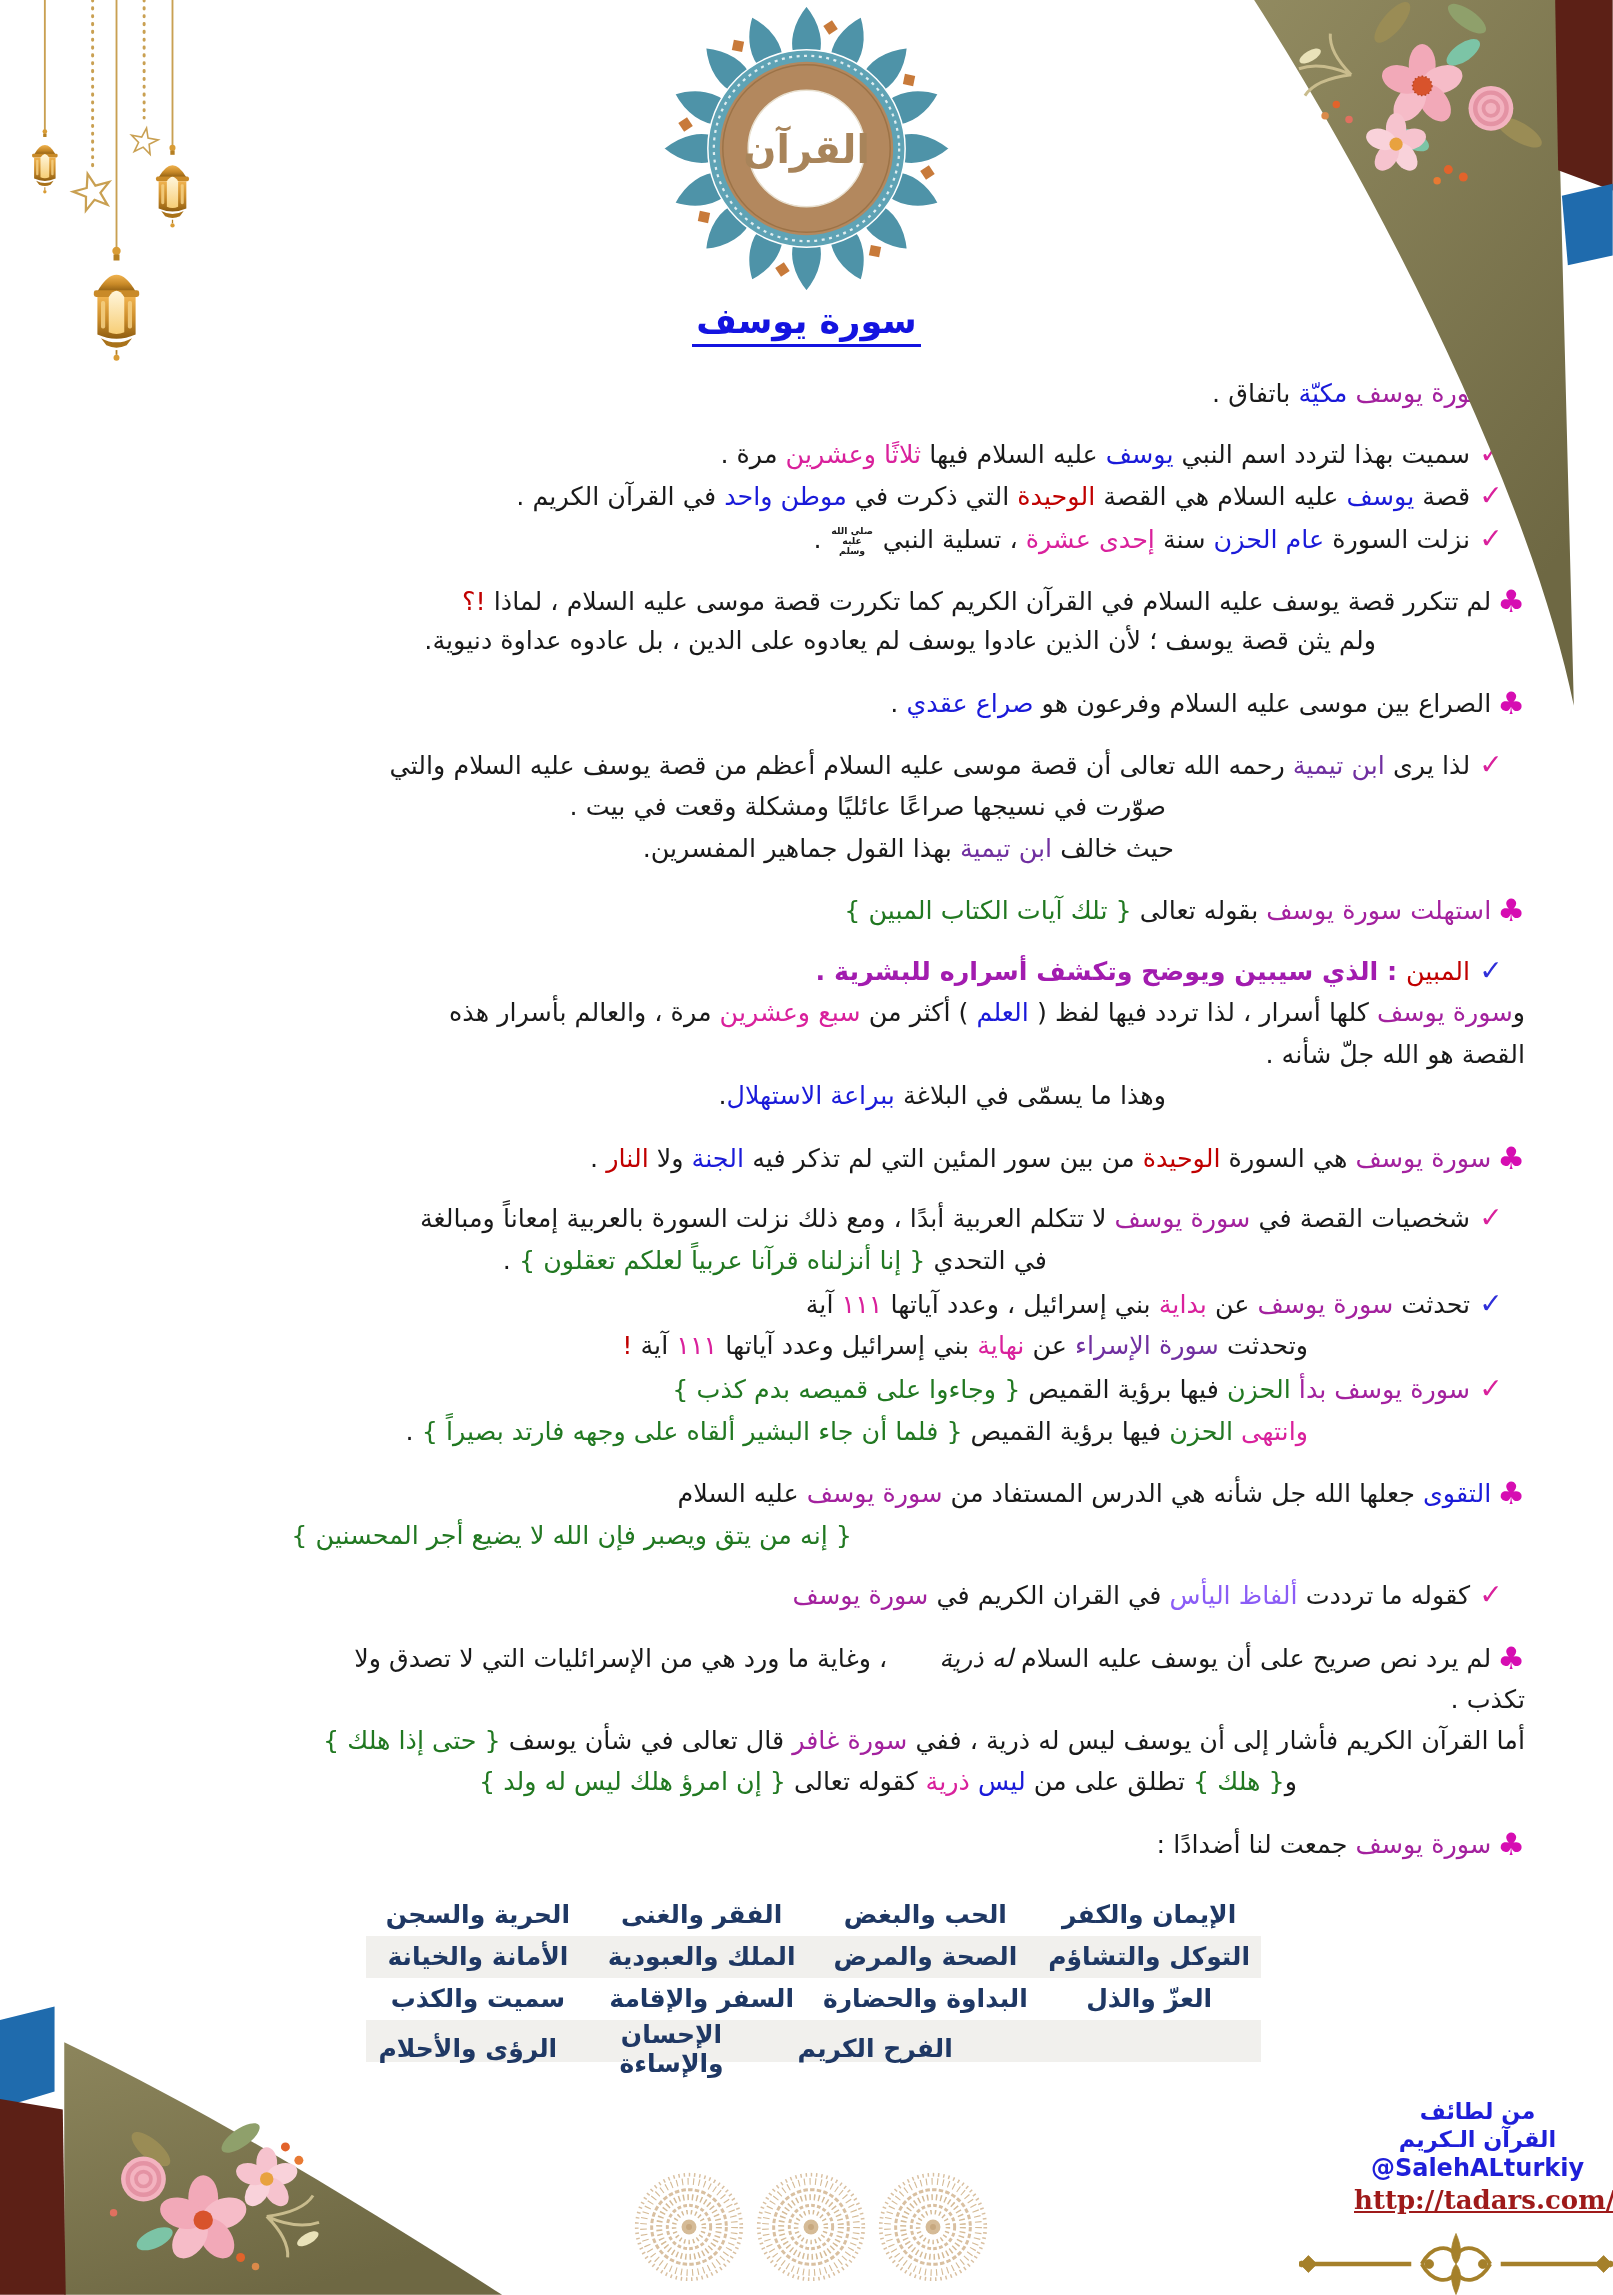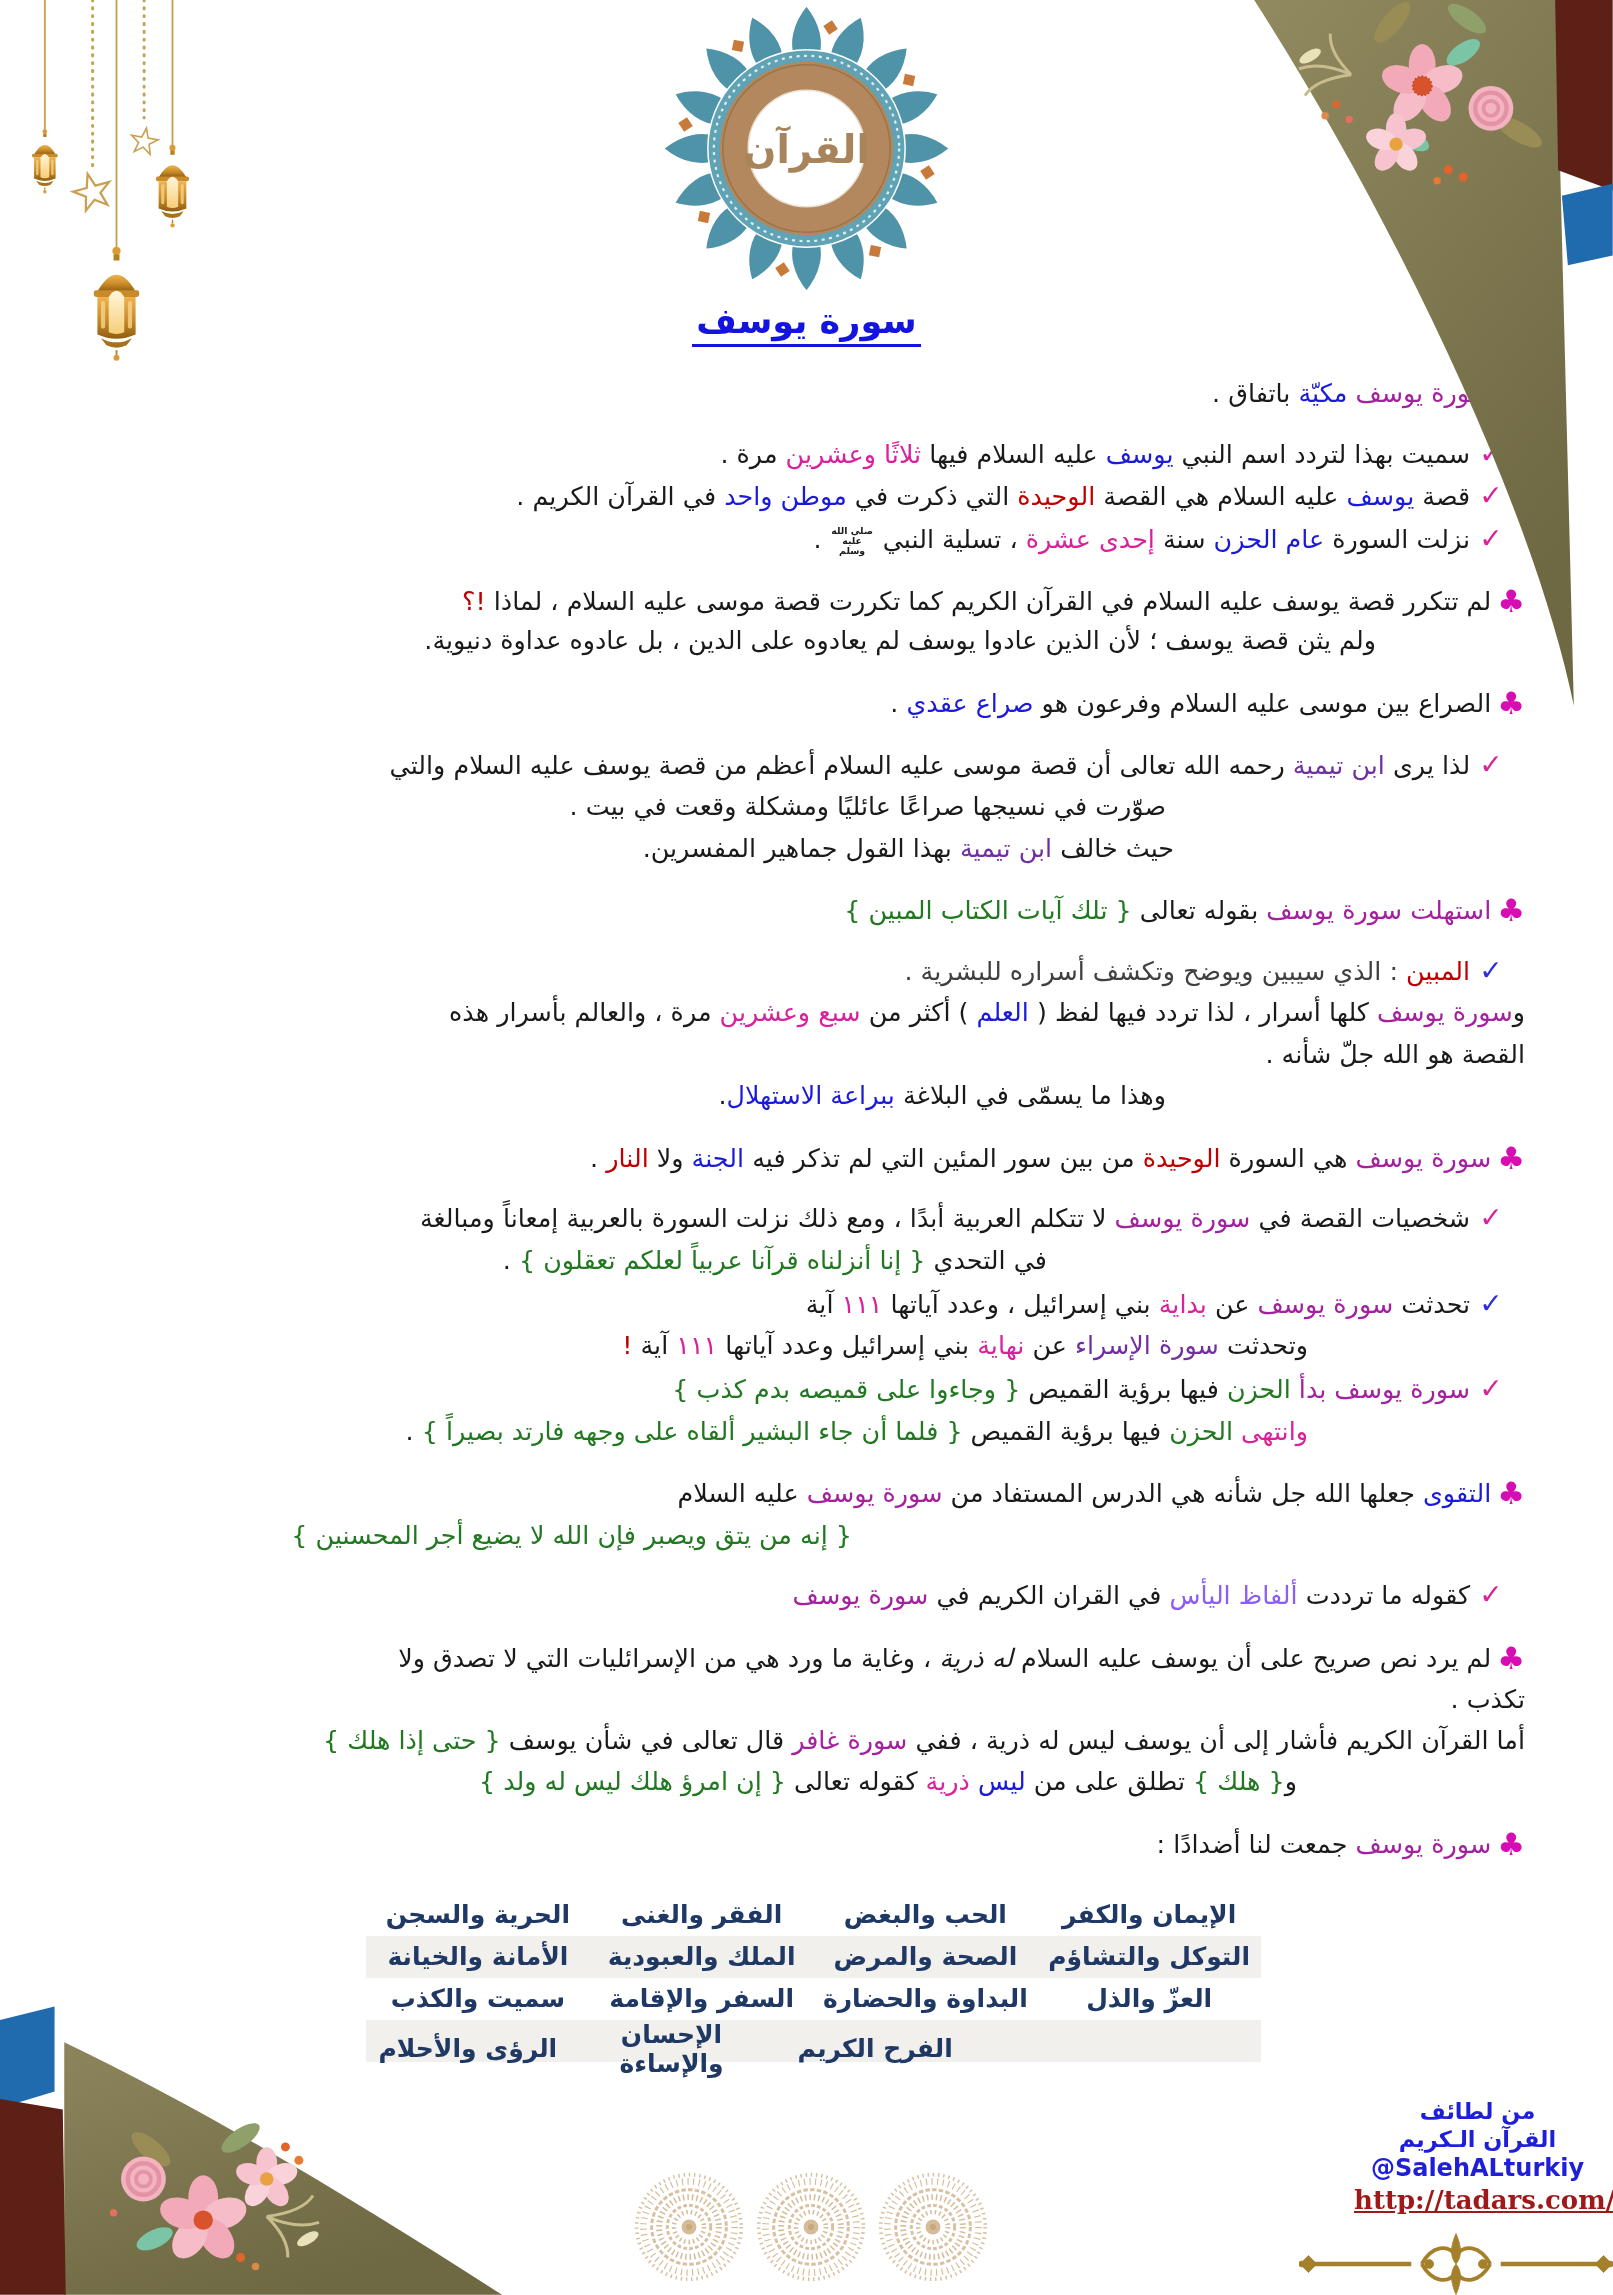--- a/index.html
+++ b/index.html
@@ -292,35 +292,35 @@
     <div class="line" style="margin-top: 22.4px; padding-right: 22.4px;"><span class="marker-check" style="color: rgb(217, 33, 156);">✓</span><span style="color: rgb(26, 26, 26);">سميت بهذا لتردد اسم النبي </span><span style="color: rgb(26, 26, 217);">يوسف</span><span style="color: rgb(26, 26, 26);"> عليه السلام فيها </span><span style="color: rgb(217, 33, 156);">ثلاثًا وعشرين</span><span style="color: rgb(26, 26, 26);"> مرة .</span></div>
     <div class="line" style="margin-top: 4.5px; padding-right: 22.4px;"><span class="marker-check" style="color: rgb(217, 33, 156);">✓</span><span style="color: rgb(26, 26, 26);">قصة </span><span style="color: rgb(26, 26, 217);">يوسف</span><span style="color: rgb(26, 26, 26);"> عليه السلام هي القصة </span><span style="color: rgb(192, 0, 0);">الوحيدة</span><span style="color: rgb(26, 26, 26);"> التي ذكرت في </span><span style="color: rgb(26, 26, 217);">موطن واحد</span><span style="color: rgb(26, 26, 26);"> في القرآن الكريم .</span></div>
     <div class="line" style="margin-top: 4.5px; padding-right: 22.4px;"><span class="marker-check" style="color: rgb(217, 33, 156);">✓</span><span style="color: rgb(26, 26, 26);">نزلت السورة </span><span style="color: rgb(26, 26, 217);">عام الحزن</span><span style="color: rgb(26, 26, 26);"> سنة </span><span style="color: rgb(217, 33, 156);">إحدى عشرة</span><span style="color: rgb(26, 26, 26);"> ، تسلية النبي </span><span class="seg-saw" style="color: rgb(26, 26, 26);">صلى الله عليه وسلم</span><span style="color: rgb(26, 26, 26);"> .</span></div>
     <div class="line" style="margin-top: 25.4px;"><span class="marker-club" style="color: rgb(214, 13, 178);">♣</span><span style="color: rgb(26, 26, 26);">لم تتكرر قصة يوسف عليه السلام في القرآن الكريم كما تكررت قصة موسى عليه السلام ، لماذا </span><span style="color: rgb(192, 0, 0);">!؟</span></div>
     <div class="line" style="margin-top: 2px; padding-right: 149px;"><span style="color: rgb(26, 26, 26);">ولم يثن قصة يوسف ؛ لأن الذين عادوا يوسف لم يعادوه على الدين ، بل عادوه عداوة دنيوية.</span></div>
     <div class="line" style="margin-top: 25.4px;"><span class="marker-club" style="color: rgb(214, 13, 178);">♣</span><span style="color: rgb(26, 26, 26);">الصراع بين موسى عليه السلام وفرعون هو </span><span style="color: rgb(26, 26, 217);">صراع عقدي</span><span style="color: rgb(26, 26, 26);"> .</span></div>
     <div class="line" style="margin-top: 24px; padding-right: 22.4px;"><span class="marker-check" style="color: rgb(217, 33, 156);">✓</span><span style="color: rgb(26, 26, 26);">لذا يرى </span><span style="color: rgb(112, 48, 160);">ابن تيمية</span><span style="color: rgb(26, 26, 26);"> رحمه الله تعالى أن قصة موسى عليه السلام أعظم من قصة يوسف عليه السلام والتي</span></div>
     <div class="line" style="margin-top: 4.5px; padding-right: 359px;"><span style="color: rgb(26, 26, 26);">صوّرت في نسيجها صراعًا عائليًا ومشكلة وقعت في بيت .</span></div>
     <div class="line" style="margin-top: 4.5px; padding-right: 351px;"><span style="color: rgb(26, 26, 26);">حيث خالف </span><span style="color: rgb(112, 48, 160);">ابن تيمية</span><span style="color: rgb(26, 26, 26);"> بهذا القول جماهير المفسرين.</span></div>
     <div class="line" style="margin-top: 25.4px;"><span class="marker-club" style="color: rgb(214, 13, 178);">♣</span><span style="color: rgb(163, 33, 158);">استهلت سورة يوسف</span><span style="color: rgb(26, 26, 26);"> بقوله تعالى </span><span style="color: rgb(33, 120, 33);">{ تلك آيات الكتاب المبين }</span></div>
-    <div class="line" style="margin-top: 22.4px; padding-right: 22.4px;"><span class="marker-check" style="color: rgb(47, 47, 217);">✓</span><span style="color: rgb(192, 0, 0);">المبين</span><span style="color: #404040;"> : الذي سيبين ويوضح وتكشف أسراره للبشرية .</span></div>
+    <div class="line" style="margin-top: 22.4px; padding-right: 22.4px;"><span class="marker-check" style="color: rgb(47, 47, 217);">✓</span><span style="color: rgb(192, 0, 0);">المبين</span><span style="color: #a21caf; font-weight: bold;"> : الذي سيبين ويوضح وتكشف أسراره للبشرية .</span></div>
     <div class="line" style="margin-top: 4.5px;"><span style="color: rgb(26, 26, 26);">و</span><span style="color: rgb(163, 33, 158);">سورة يوسف</span><span style="color: rgb(26, 26, 26);"> كلها أسرار ، لذا تردد فيها لفظ ( </span><span style="color: rgb(26, 26, 217);">العلم</span><span style="color: rgb(26, 26, 26);"> ) أكثر من </span><span style="color: rgb(217, 33, 156);">سبع وعشرين</span><span style="color: rgb(26, 26, 26);"> مرة ، والعالم بأسرار هذه</span></div>
     <div class="line" style="margin-top: 4.5px;"><span style="color: rgb(26, 26, 26);">القصة هو الله جلّ شأنه .</span></div>
     <div class="line" style="margin-top: 4.5px; padding-right: 359px;"><span style="color: rgb(26, 26, 26);">وهذا ما يسمّى في البلاغة </span><span style="color: rgb(26, 26, 217);">ببراعة الاستهلال</span><span style="color: rgb(26, 26, 26);">.</span></div>
     <div class="line" style="margin-top: 25.4px;"><span class="marker-club" style="color: rgb(214, 13, 178);">♣</span><span style="color: rgb(163, 33, 158);">سورة يوسف</span><span style="color: rgb(26, 26, 26);"> هي السورة </span><span style="color: rgb(192, 0, 0);">الوحيدة</span><span style="color: rgb(26, 26, 26);"> من بين سور المئين التي لم تذكر فيه </span><span style="color: rgb(26, 26, 217);">الجنة</span><span style="color: rgb(26, 26, 26);"> ولا </span><span style="color: rgb(192, 0, 0);">النار</span><span style="color: rgb(26, 26, 26);"> .</span></div>
     <div class="line" style="margin-top: 22.4px; padding-right: 22.4px;"><span class="marker-check" style="color: rgb(217, 33, 156);">✓</span><span style="color: rgb(26, 26, 26);">شخصيات القصة في </span><span style="color: rgb(163, 33, 158);">سورة يوسف</span><span style="color: rgb(26, 26, 26);"> لا تتكلم العربية أبدًا ، ومع ذلك نزلت السورة بالعربية إمعاناً ومبالغة</span></div>
     <div class="line" style="margin-top: 4.5px; padding-right: 478px;"><span style="color: rgb(26, 26, 26);">في التحدي </span><span style="color: rgb(33, 120, 33);">{ إنا أنزلناه قرآنا عربياً لعلكم تعقلون }</span><span style="color: rgb(26, 26, 26);"> .</span></div>
     <div class="line" style="margin-top: 6px; padding-right: 22.4px;"><span class="marker-check" style="color: rgb(47, 47, 217);">✓</span><span style="color: rgb(26, 26, 26);">تحدثت </span><span style="color: rgb(163, 33, 158);">سورة يوسف</span><span style="color: rgb(26, 26, 26);"> عن </span><span style="color: rgb(217, 33, 156);">بداية</span><span style="color: rgb(26, 26, 26);"> بني إسرائيل ، وعدد آياتها </span><span style="color: rgb(217, 33, 156);">١١١</span><span style="color: rgb(26, 26, 26);"> آية</span></div>
     <div class="line" style="margin-top: 4.5px; padding-right: 217px;"><span style="color: rgb(26, 26, 26);">وتحدثت </span><span style="color: rgb(112, 48, 160);">سورة الإسراء</span><span style="color: rgb(26, 26, 26);"> عن </span><span style="color: rgb(217, 33, 156);">نهاية</span><span style="color: rgb(26, 26, 26);"> بني إسرائيل وعدد آياتها </span><span style="color: rgb(217, 33, 156);">١١١</span><span style="color: rgb(26, 26, 26);"> آية </span><span style="color: rgb(192, 0, 0);">!</span></div>
     <div class="line" style="margin-top: 6px; padding-right: 22.4px;"><span class="marker-check" style="color: rgb(217, 33, 156);">✓</span><span style="color: rgb(163, 33, 158);">سورة يوسف بدأ</span><span style="color: rgb(26, 26, 26);"> </span><span style="color: rgb(33, 120, 33);">الحزن</span><span style="color: rgb(26, 26, 26);"> فيها برؤية القميص </span><span style="color: rgb(33, 120, 33);">{ وجاءوا على قميصه بدم كذب }</span></div>
     <div class="line" style="margin-top: 4.5px; padding-right: 217px;"><span style="color: rgb(217, 33, 156);">وانتهى</span><span style="color: rgb(26, 26, 26);"> </span><span style="color: rgb(33, 120, 33);">الحزن</span><span style="color: rgb(26, 26, 26);"> فيها برؤية القميص </span><span style="color: rgb(33, 120, 33);">{ فلما أن جاء البشير ألقاه على وجهه فارتد بصيراً }</span><span style="color: rgb(26, 26, 26);"> .</span></div>
     <div class="line" style="margin-top: 25.4px;"><span class="marker-club" style="color: rgb(214, 13, 178);">♣</span><span style="color: rgb(26, 26, 217);">التقوى</span><span style="color: rgb(26, 26, 26);"> جعلها الله جل شأنه هي الدرس المستفاد من </span><span style="color: rgb(163, 33, 158);">سورة يوسف</span><span style="color: rgb(26, 26, 26);"> عليه السلام</span></div>
     <div class="line" style="margin-top: 4.5px; padding-right: 673px;"><span style="color: rgb(33, 120, 33);">{ إنه من يتق ويصبر فإن الله لا يضيع أجر المحسنين }</span></div>
     <div class="line" style="margin-top: 22.4px; padding-right: 22.4px;"><span class="marker-check" style="color: rgb(217, 33, 156);">✓</span><span style="color: rgb(26, 26, 26);">كقوله ما ترددت </span><span style="color: #8b5cf6;">ألفاظ اليأس</span><span style="color: rgb(26, 26, 26);"> في القران الكريم في </span><span style="color: rgb(163, 33, 158);">سورة يوسف</span></div>
-    <div class="line" style="margin-top: 25.4px;"><span class="marker-club" style="color: rgb(214, 13, 178);">♣</span><span style="color: rgb(26, 26, 26);">لم يرد نص صريح على أن يوسف عليه السلام </span><span class="seg-it" style="color: rgb(26, 26, 26);">له ذرية</span><span style="color: rgb(26, 26, 26);"> ، وغاية ما ورد هي من الإسرائليات التي لا تصدق ولا</span></div>
+    <div class="line" style="margin-top: 25.4px;"><span class="marker-club" style="color: rgb(214, 13, 178);">♣</span><span style="color: rgb(26, 26, 26);">لم يرد نص صريح على أن يوسف عليه السلام </span><span class="seg-it" style="color: rgb(26, 26, 26); margin-left: 44px;">له ذرية</span><span style="color: rgb(26, 26, 26);"> ، وغاية ما ورد هي من الإسرائليات التي لا تصدق ولا</span></div>
     <div class="line" style="margin-top: 4.5px;"><span style="color: rgb(26, 26, 26);">تكذب .</span></div>
     <div class="line" style="margin-top: 3.7px;"><span style="color: rgb(26, 26, 26);">أما القرآن الكريم فأشار إلى أن يوسف ليس له ذرية ، ففي </span><span style="color: rgb(163, 33, 158);">سورة غافر</span><span style="color: rgb(26, 26, 26);"> قال تعالى في شأن يوسف </span><span style="color: rgb(33, 120, 33);">{ حتى إذا هلك }</span></div>
     <div class="line" style="margin-top: 4.5px; padding-right: 228px;"><span style="color: rgb(26, 26, 26);">و</span><span style="color: rgb(33, 120, 33);">{ هلك }</span><span style="color: rgb(26, 26, 26);"> تطلق على من </span><span style="color: rgb(26, 26, 217);">ليس</span><span style="color: rgb(26, 26, 26);"> </span><span style="color: rgb(217, 33, 156);">ذرية</span><span style="color: rgb(26, 26, 26);"> كقوله تعالى </span><span style="color: rgb(33, 120, 33);">{ إن امرؤ هلك ليس له ولد }</span></div>
     <div class="line" style="margin-top: 25.4px;"><span class="marker-club" style="color: rgb(214, 13, 178);">♣</span><span style="color: rgb(163, 33, 158);">سورة يوسف</span><span style="color: rgb(26, 26, 26);"> جمعت لنا أضدادًا :</span></div>
   </div>
 
 <div id="opposites-table">
     <div class="opp-row">
       <div class="opp-cell">الإيمان والكفر</div>
       <div class="opp-cell">الحب والبغض</div>

